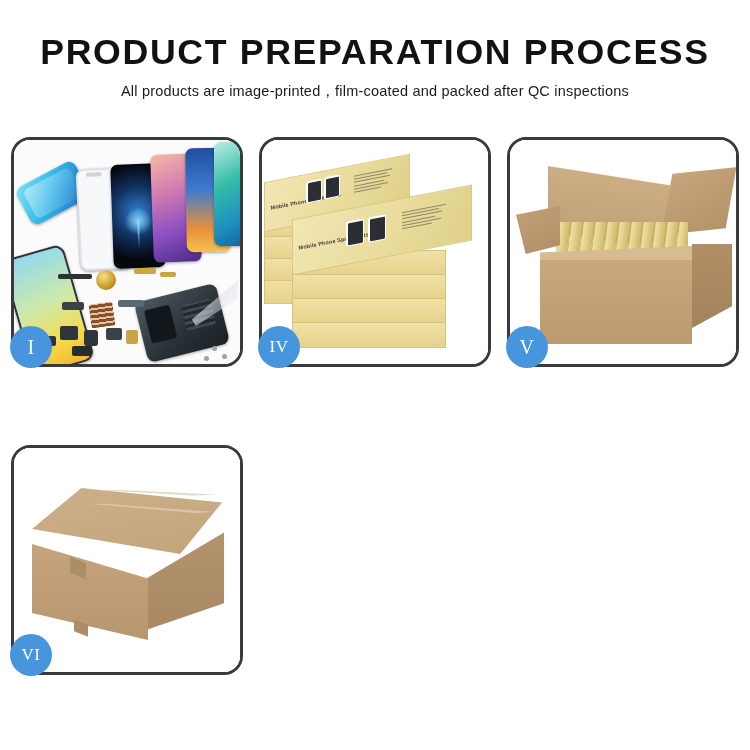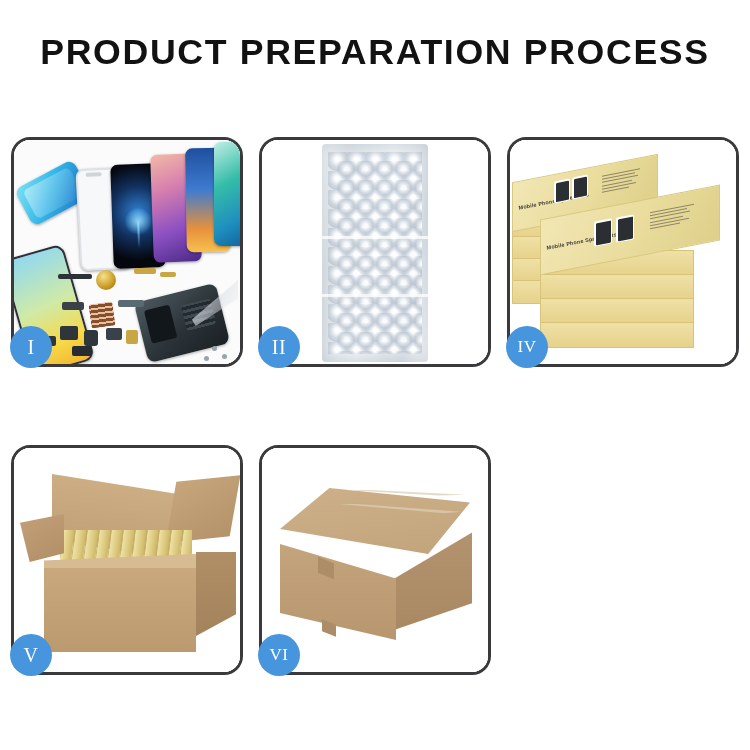--- a/index.html
+++ b/index.html
@@ -275,20 +275,21 @@
   .tab1{left:56px;top:112px;width:16px;height:16px;transform:skewY(22deg);}
   .tab2{left:60px;top:174px;width:14px;height:12px;transform:skewY(22deg);}
 </style>
 </head>
 <body>
 
 <div class="page">
 
   <div class="header">
     <div class="title">PRODUCT PREPARATION PROCESS</div>
+    <div class="subtitle">All products are image-printed，film-coated and packed after QC inspections</div>
   </div>
 
   <div class="grid">
 
     <div class="panel">
       <div class="panel-inner">
         <div class="p1">
           <div class="phone ph-a"></div>
           <div class="phone ph-b"></div>
           <div class="phone ph-c"></div>
@@ -312,33 +313,20 @@
           <div class="bar b11"></div>
           <div class="tweezer"></div>
           <div class="screw" style="left:198px;top:206px"></div>
           <div class="screw" style="left:208px;top:214px"></div>
           <div class="screw" style="left:190px;top:216px"></div>
         </div>
       </div>
       <div class="badge">I</div>
     </div>
 
-    <div class="panel">
-      <div class="panel-inner">
-        <div class="p2">
-          <div class="bw">
-            <div class="bubbles"></div>
-            <div class="bubbles2"></div>
-            <div class="bw-seam" style="top:92px"></div>
-            <div class="bw-seam" style="top:150px"></div>
-          </div>
-        </div>
-      </div>
-      <div class="badge">II</div>
-    </div>
 
 
     <div class="panel">
       <div class="panel-inner">
         <div class="p4">
 
           <div class="ybox" style="left:2px;top:74px;width:104px;height:22px"></div>
           <div class="ybox" style="left:2px;top:96px;width:104px;height:22px"></div>
           <div class="ybox" style="left:2px;top:118px;width:104px;height:22px"></div>
           <div class="ybox" style="left:2px;top:140px;width:104px;height:22px"></div>

